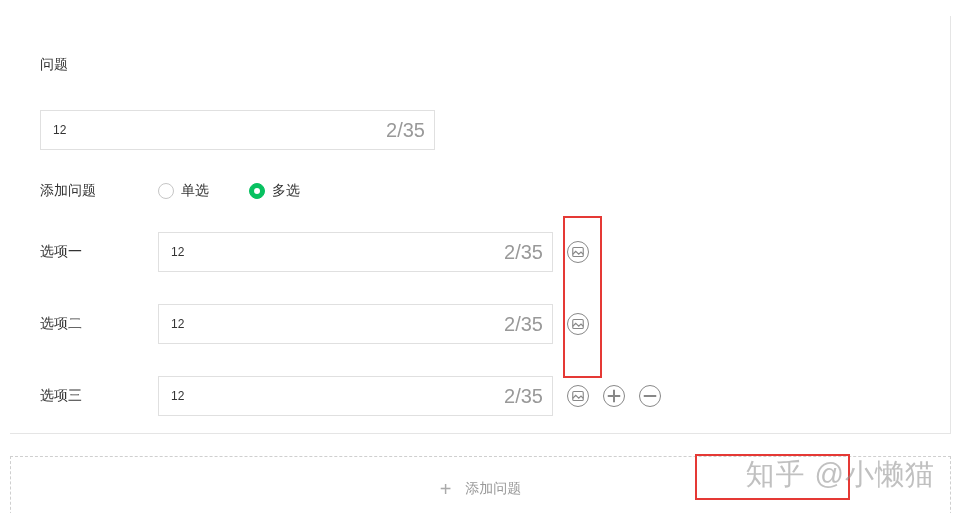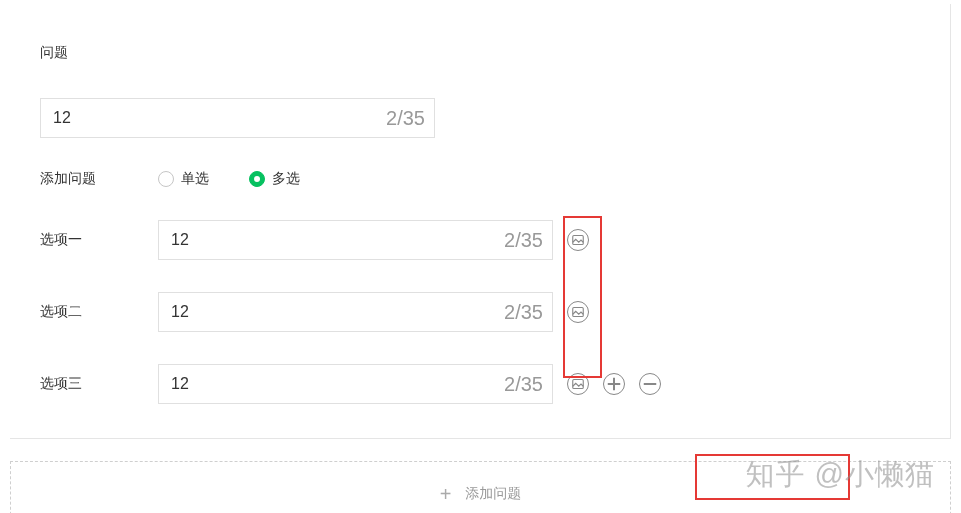--- a/index.html
+++ b/index.html
@@ -8,22 +8,22 @@
       font-size: 14px;
       color: #333;
       background: #fff;
       width: 961px;
       height: 513px;
       position: relative;
     }
     .panel {
       border-right: 1px solid #e5e5e5;
       border-bottom: 1px solid #e5e5e5;
-      margin: 4px 10px;
-      padding: 40px 30px 30px 30px;
+      margin: 16px 10px;
+      padding: 40px 30px 13px 30px;
     }
     .row {
       display: flex;
       align-items: center;
       margin-bottom: 32px;
     }
     .row.tight { margin-bottom: 36px; }
     .label {
       width: 118px;
       flex: 0 0 118px;
@@ -32,21 +32,21 @@
     .input-wrap {
       position: relative;
       width: 395px;
       flex: 0 0 395px;
     }
     .input {
       width: 100%;
       height: 40px;
       border: 1px solid #e0e0e0;
       padding: 0 56px 0 12px;
-      font-size: 16px;
+      font-size: 12px;
       color: #333;
       outline: none;
     }
     .counter {
       position: absolute;
       right: 10px;
       top: 50%;
       transform: translateY(-50%);
       color: #999;
       font-size: 20px;

